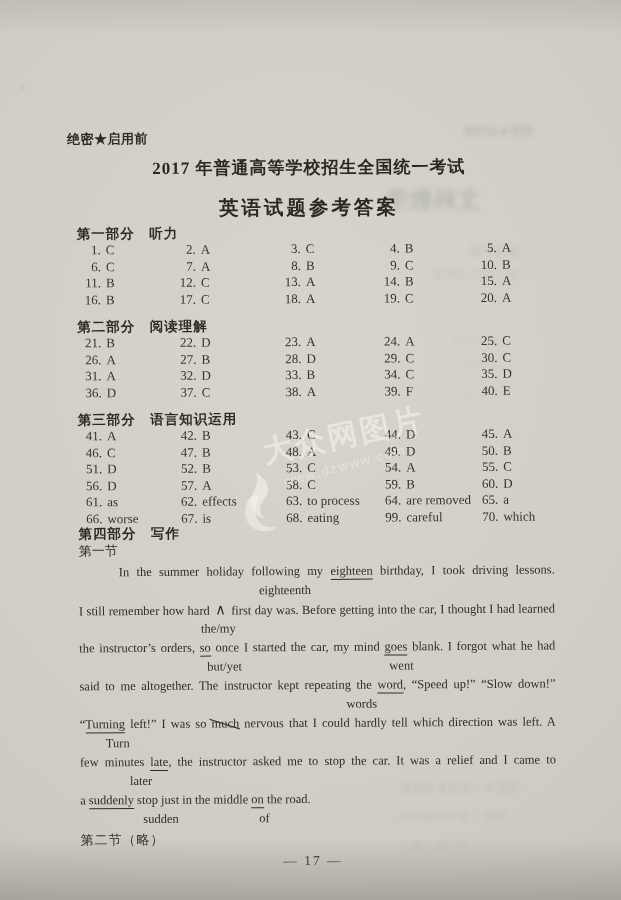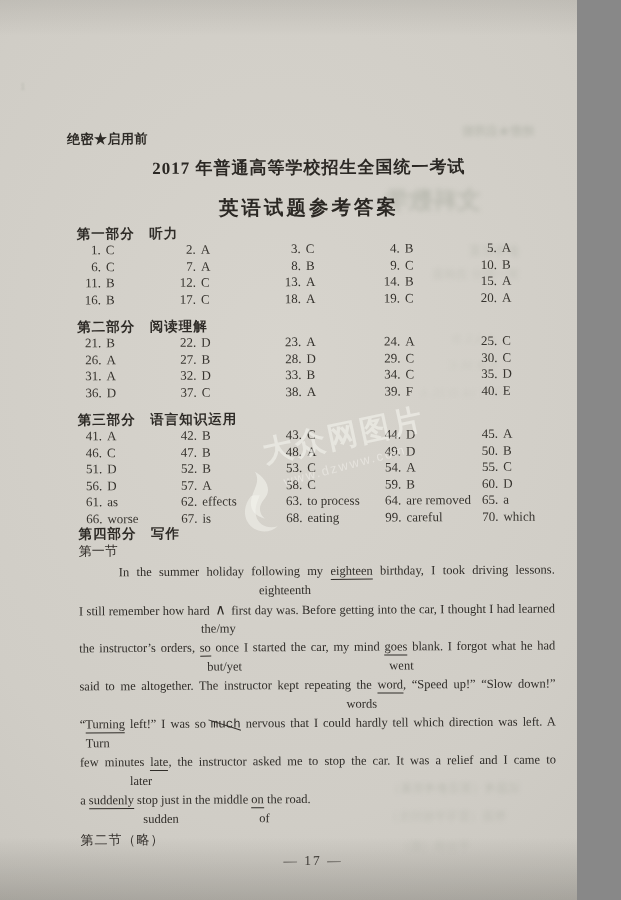--- a/index.html
+++ b/index.html
@@ -1,17 +1,17 @@
 <!DOCTYPE html>
 <html><head>
 <meta charset="utf-8">
 <style>
   html,body{margin:0;padding:0;background:#888;}
   .photo{
-    position:relative;width:577px;height:900px;overflow:hidden;
+    position:relative;width:621px;height:900px;overflow:hidden;
     font-family:"Liberation Serif","DejaVu Serif",serif;
     background:
       linear-gradient(180deg, rgba(84,82,76,.12) 0%, rgba(84,82,76,0) 4%, rgba(84,82,76,0) 93%, rgba(60,58,52,.25) 100%),
       radial-gradient(140% 115% at 48% 40%, #d7d4cd 0%, #d0cdc6 45%, #c6c3bc 76%, #aba8a1 100%);
   }
   .content{position:absolute;left:0;top:0;width:621px;height:900px;color:#36332e;transform:rotate(-0.35deg);}
   .secret{position:absolute;left:69px;top:129px;font-size:13px;font-weight:bold;letter-spacing:.5px;color:#2e2b27;}
   .title1{position:absolute;left:0;top:156px;width:100%;text-align:center;font-size:17px;font-weight:bold;letter-spacing:1px;color:#2b2824;}
   .title2{position:absolute;left:0;top:194px;width:100%;text-align:center;font-size:19.5px;font-weight:bold;letter-spacing:3px;color:#2b2824;}
   .answers{position:absolute;left:78px;top:224px;width:476px;}
@@ -21,21 +21,21 @@
   .ans-cell{white-space:nowrap;}
   .ans-cell .num{display:inline-block;width:24px;text-align:right;margin-right:5px;}
   .writing{position:absolute;left:78px;top:524px;width:476px;}
   .writing .sub{font-size:13px;line-height:17px;font-weight:normal;color:#332f2b;}
   .essay{margin-top:4px;}
   .essay-row{position:relative;height:38px;}
   .essay-line{font-size:12.5px;line-height:18px;color:#2f2c28;white-space:nowrap;}
   .essay-line.fill{white-space:normal;text-align:justify;text-align-last:justify;}
   .seg-u{border-bottom:1px solid #2f2c28;padding-bottom:.5px;}
   .seg-caret{font-size:14.5px;padding:0 2px;}
-  .seg-strike{position:relative;font-family:Liberation Mono, monospace;}
+  .seg-strike{position:relative;}
   .seg-strike::after{content:"";position:absolute;left:-3px;right:-1px;top:50%;height:1.2px;background:#2f2c28;transform:rotate(18deg);}
   .corr{position:absolute;top:19px;font-size:12.5px;line-height:18px;color:#2f2c28;white-space:nowrap;}
   .note2{position:absolute;left:78px;top:830px;font-size:13px;letter-spacing:1px;color:#332f2b;}
   .pagenum{position:absolute;left:0;top:853px;width:100%;text-align:center;font-size:13.5px;letter-spacing:2px;color:#403d38;}
   .watermark{position:absolute;left:226px;top:412px;width:240px;height:130px;transform:rotate(-12deg);color:rgba(246,245,240,.55);pointer-events:none;}
   .wm-brand{position:absolute;left:44px;top:4px;font-size:30px;font-weight:bold;letter-spacing:3px;white-space:nowrap;
     font-family:"Liberation Sans","DejaVu Sans",sans-serif;}
   .wm-url{position:absolute;left:58px;top:46px;font-size:13px;letter-spacing:2px;transform:rotate(-3deg);white-space:nowrap;
     font-family:"Liberation Sans","DejaVu Sans",sans-serif;color:rgba(246,245,240,.48);}
   .wm-flame{position:absolute;left:2px;top:40px;}
@@ -192,21 +192,21 @@
             <div class="essay-line fill"><span class="seg-plain">the instructor’s orders, </span><span class="seg-u">so</span><span class="seg-plain"> once I started the car, my mind </span><span class="seg-u">goes</span><span class="seg-plain"> blank. I forgot what he had</span></div>
             <span class="corr" style="left: 128px;">but/yet</span>
             <span class="corr" style="left: 310px;">went</span>
           </div>
           <div class="essay-row">
             <div class="essay-line fill"><span class="seg-plain">said to me altogether. The instructor kept repeating the </span><span class="seg-u">word</span><span class="seg-plain">, “Speed up!” “Slow down!”</span></div>
             <span class="corr" style="left: 267px;">words</span>
           </div>
           <div class="essay-row">
             <div class="essay-line fill"><span class="seg-plain">“</span><span class="seg-u">Turning</span><span class="seg-plain"> left!” I was so </span><span class="seg-strike">much</span><span class="seg-plain"> nervous that I could hardly tell which direction was left. A</span></div>
-            <span class="corr" style="left: 6px;">Turn</span>
+            <span class="corr" style="left: 26px;">Turn</span>
           </div>
           <div class="essay-row">
             <div class="essay-line fill"><span class="seg-plain">few minutes </span><span class="seg-u">late</span><span class="seg-plain">, the instructor asked me to stop the car. It was a relief and I came to</span></div>
             <span class="corr" style="left: 50px;">later</span>
           </div>
           <div class="essay-row">
             <div class="essay-line"><span class="seg-plain">a </span><span class="seg-u">suddenly</span><span class="seg-plain"> stop just in the middle </span><span class="seg-u">on</span><span class="seg-plain"> the road.</span></div>
             <span class="corr" style="left: 22px; margin-left: 41px;">sudden</span>
             <span class="corr" style="left: 179px;">of</span>
           </div>

